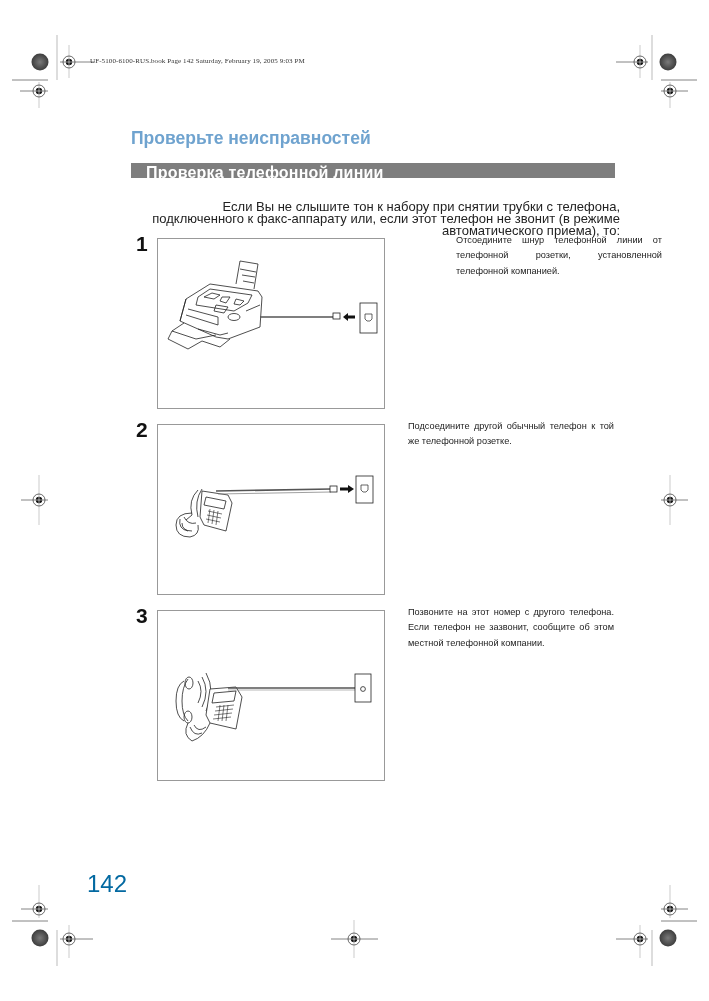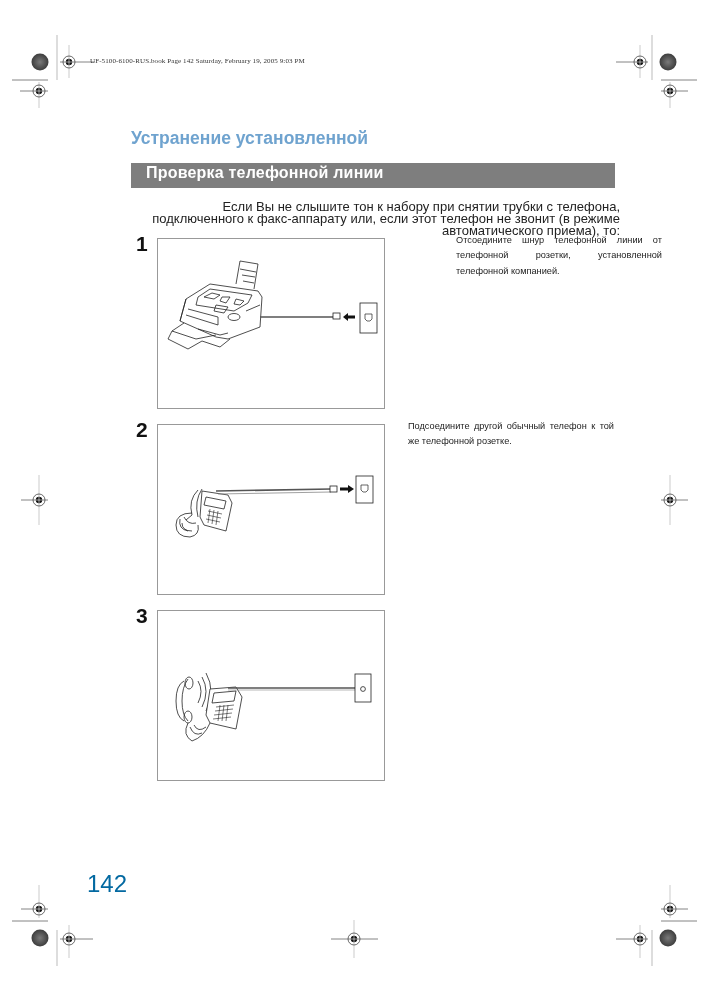--- a/index.html
+++ b/index.html
@@ -1,20 +1,20 @@
 <!DOCTYPE html>
 <html><head>
 <meta charset="utf-8">
 <style>
   html, body { margin:0; padding:0; background:#fff; }
   body { width:709px; height:1001px; position:relative; overflow:hidden; font-family:"Liberation Sans", "DejaVu Sans", sans-serif; color:#222; }
   .abs { position:absolute; }
   .header-line { left:62px; top:57px; font-family:"Liberation Serif", serif; font-size:7px; color:#333; white-space:nowrap; letter-spacing:0.1px;margin-left:28px; }
   .section-title { left:131px; top:128px; font-size:17.5px; font-weight:bold; color:#6fa3cf; white-space:nowrap; }
-  .banner { left:131px; top:163px; width:484px; height:25px; background:#7e7e7e; }
+  .banner { left:131px; top:163px; width:484px; height:15px; background:#7e7e7e; }
   .banner-text { position:absolute; left:15px; top:1px; font-size:16px; font-weight:bold; color:#fff; white-space:nowrap; letter-spacing:0.2px; }
   .intro { left:145px; top:201px; width:475px; font-size:13px; line-height:12px; color:#222;text-align:right; }
   .step-num { font-size:21px; font-weight:bold; color:#111; }
   .fig { border:1px solid #999; background:#fff; width:226px; height:169px; }
   .step-text { width:206px; font-size:9.2px; line-height:15.3px; color:#222; text-align:justify; }
   .step-text p { margin:0; }
   .page-num { left:87px; top:870px; font-size:24px; color:#0369a1; }
 </style>
 </head>
 <body>
@@ -82,21 +82,21 @@
   <line x1="661" y1="921" x2="697" y2="921" stroke="#666" stroke-width="0.8"></line>
   <circle cx="668" cy="938" r="8.5" fill="url(#dot)"></circle>
   <line x1="652" y1="930" x2="652" y2="966" stroke="#aaa" stroke-width="0.8"></line>
   <line x1="616" y1="939" x2="648" y2="939" stroke="#666" stroke-width="0.8"></line>
   <line x1="640" y1="925" x2="640" y2="958" stroke="#aaa" stroke-width="0.6"></line>
   <use href="#reg" x="640" y="939"></use>
 </svg>
 
 <div class="abs header-line">UF-5100-6100-RUS.book  Page 142  Saturday, February 19, 2005  9:03 PM</div>
 
-<div class="abs section-title">Устранение установленной</div>
+<div class="abs section-title">Проверьте неисправностей</div>
 
 <div class="abs banner">
   <div class="banner-text">Проверка телефонной линии</div>
 </div>
 
 <div class="abs intro">Если Вы не слышите тон к набору при снятии трубки с телефона, подключенного к факс-аппарату или, если этот телефон не звонит (в режиме автоматического приема), то:</div>
 
 <div class="abs step-num" style="left:136px;top:232px;">1</div>
 <div class="abs fig" style="left:157px;top:238px;">
   <svg width="226" height="169" viewBox="0 0 226 169">
@@ -192,15 +192,16 @@
       <path d="M32 116 Q36 126 44 122 M36 114 Q40 122 48 116"></path>
     </g>
     <line x1="70" y1="77" x2="205" y2="77" stroke="#555" stroke-width="1.4"></line>
     <line x1="70" y1="79" x2="205" y2="79" stroke="#888" stroke-width="0.6"></line>
 
     <rect x="197" y="63" width="16" height="28" fill="#fff" stroke="#222" stroke-width="0.8"></rect>
     <circle cx="205" cy="78" r="2.4" fill="none" stroke="#222" stroke-width="0.8"></circle>
   </svg>
 </div>
 <div class="abs step-text" style="left:408px;top:605px;">
+  <p>Позвоните на этот номер с другого телефона. Если телефон не зазвонит, сообщите об этом местной телефонной компании.</p>
 </div>
 
 <div class="abs page-num">142</div>
 
 </body></html>

